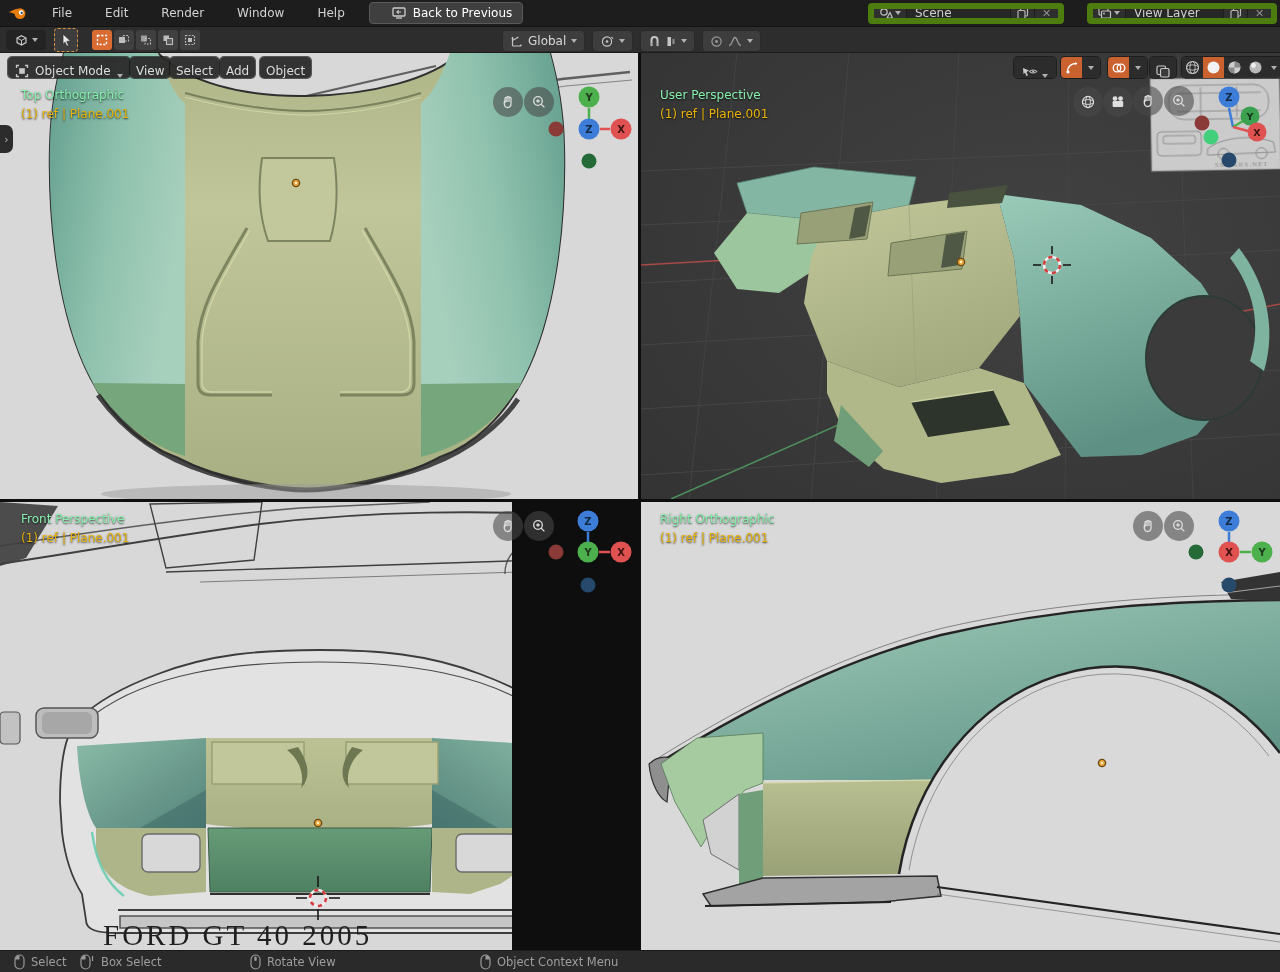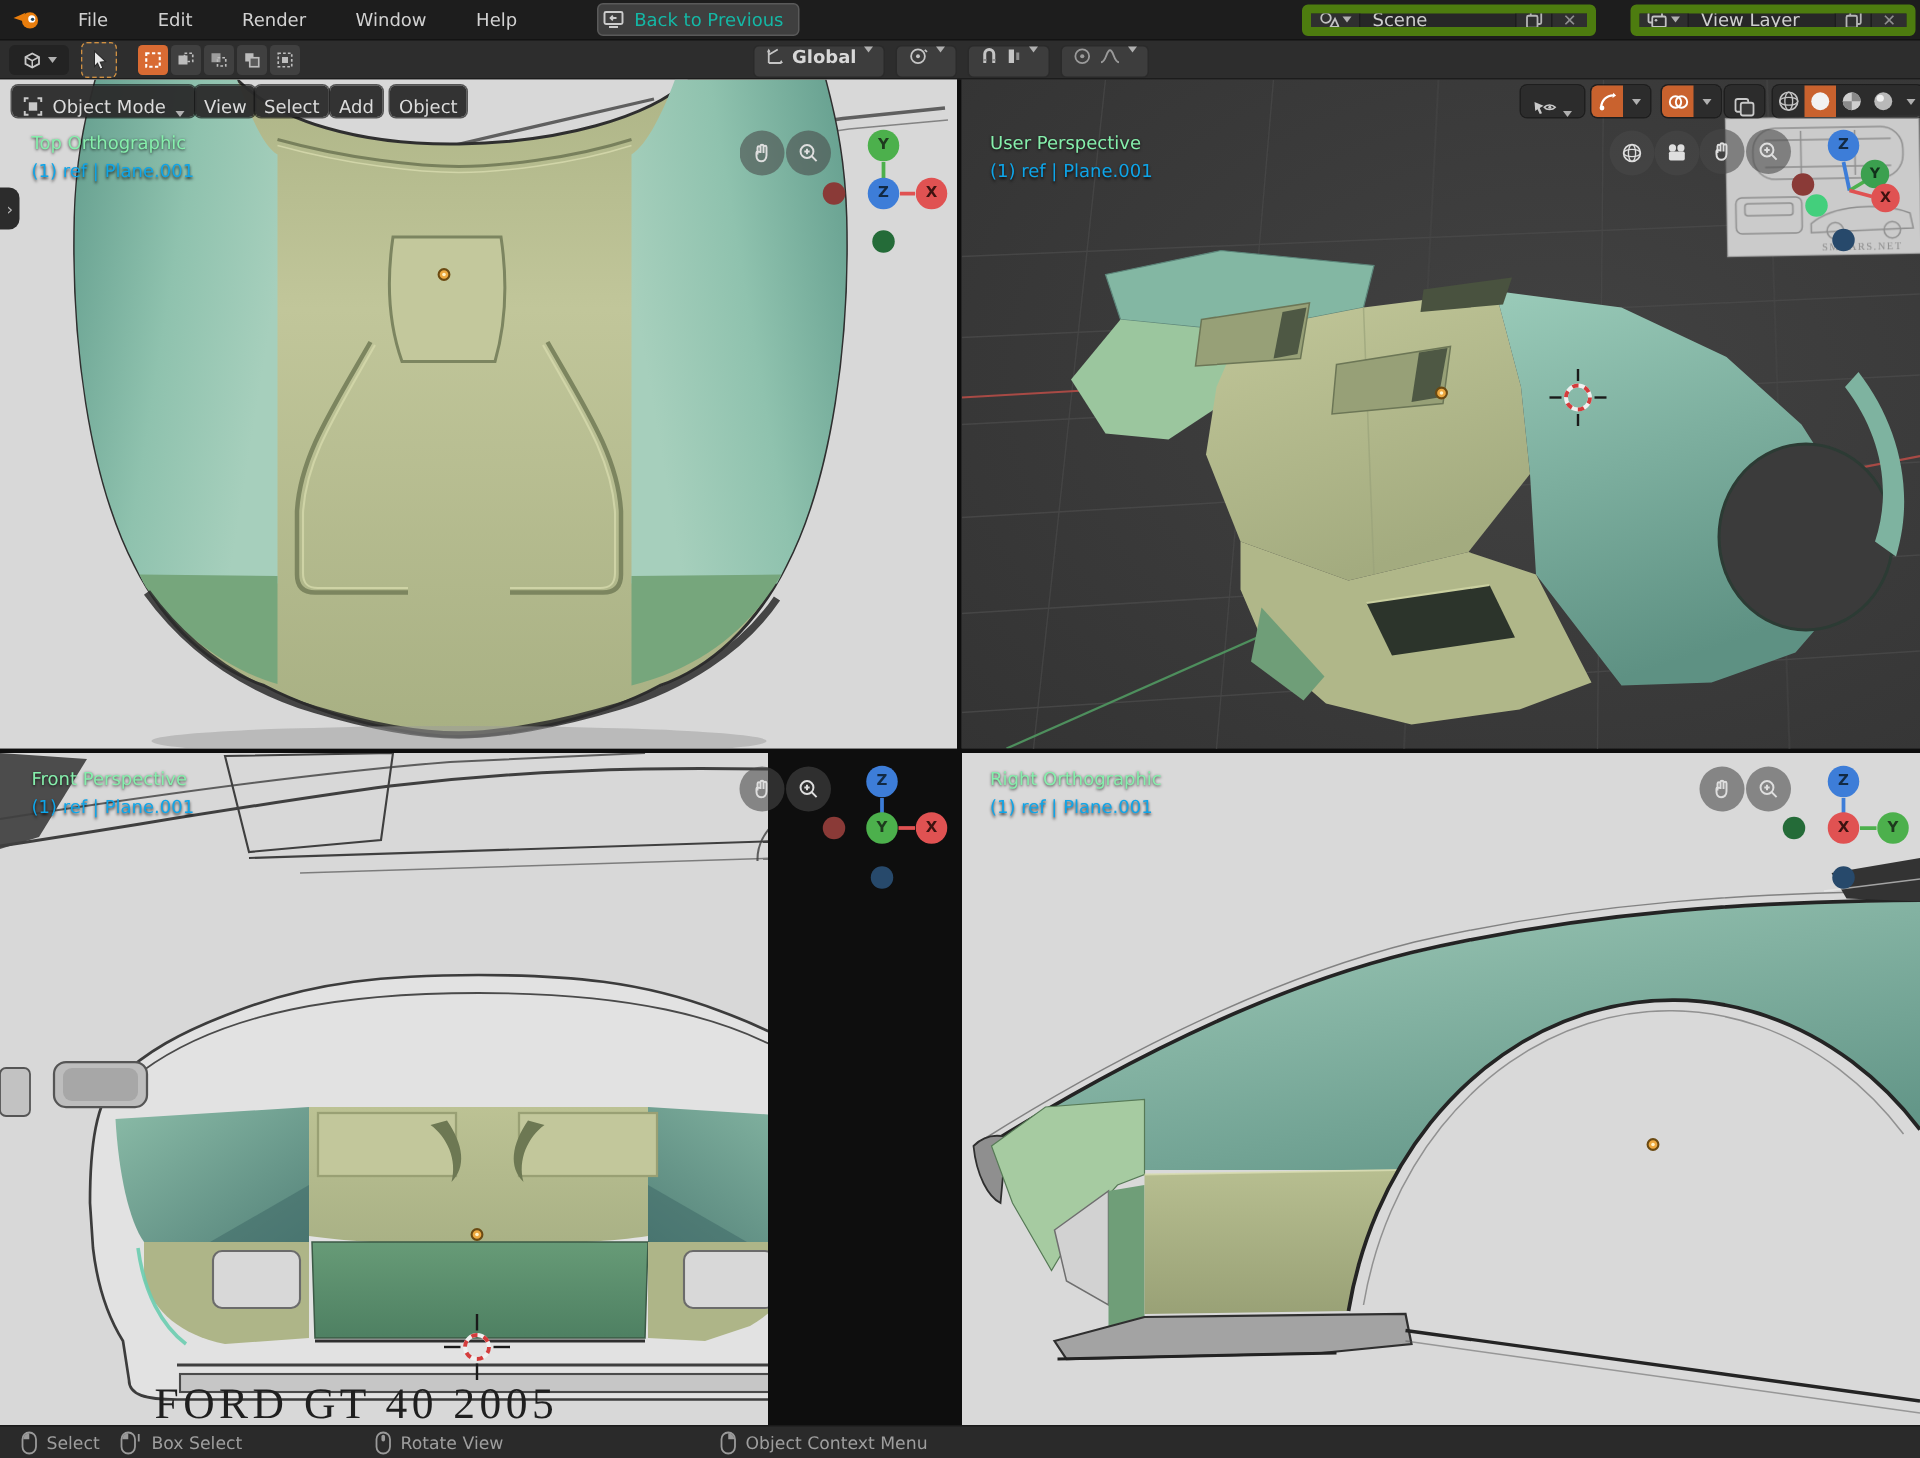--- a/index.html
+++ b/index.html
@@ -3,47 +3,47 @@
 <meta charset="utf-8">
 <style>
   html,body{margin:0;padding:0;background:#000;}
   #app{position:relative;width:1280px;height:972px;background:#0e0e0e;overflow:hidden;
        font-family:"DejaVu Sans","Liberation Sans",sans-serif;font-size:12px;color:#d2d2d2;}
   
   .topbar{position:absolute;left:0;top:0;width:1280px;height:27px;background:#1d1d1d;
           border-bottom:1px solid #131313;box-sizing:border-box;display:flex;align-items:center;gap:15px;}
   .logo{margin-left:8px;display:flex;align-items:center;}
   .menu-item{color:#d2d2d2;padding:0 9px;line-height:26px;}
-  .back-btn{margin-left:29px;height:20px;background:#3f3f3f;border:1px solid #5a5a5a;border-radius:4px;
-            display:flex;align-items:center;gap:6px;padding:0 10px 0 3px;color:#14b8a6;}
+  .back-btn{margin-left:0;height:20px;background:#3f3f3f;border:1px solid #5a5a5a;border-radius:4px;
+            display:flex;align-items:center;gap:6px;padding:0 10px 0 22px;color:#ffffff;}
   .tb-spacer{flex:1;}
   .id-widget{height:21px;display:flex;align-items:stretch;border-radius:4px;overflow:hidden;
              background:#272727;border:6px solid #4d7c0f;box-sizing:border-box;margin-right:8px;}
   .idw-icon{width:32px;background:#2f2f2f;display:flex;align-items:center;justify-content:center;gap:2px;border-right:1px solid #1d1d1d;}
   .idw-label{flex:1;display:flex;align-items:center;padding-left:8px;color:#cfcfcf;min-width:88px;}
   .idw-btn{width:23px;background:#2f2f2f;display:flex;align-items:center;justify-content:center;border-left:1px solid #1d1d1d;color:#b3b3b3;}
   .idw-x{font-size:11px;color:#8f8f8f;}
   
   .toolbar{position:absolute;left:0;top:27px;width:1280px;height:26px;background:#2d2d2d;
            border-bottom:1px solid #1c1c1c;box-sizing:border-box;}
   .ed-type{position:absolute;left:6px;top:3px;width:40px;height:20px;background:#232323;border-radius:4px;
            display:flex;align-items:center;justify-content:center;gap:3px;}
   .active-tool{position:absolute;left:54px;top:1px;width:24px;height:24px;border-radius:4px;background:#3d3d3d;
                border:1.5px dashed #cf9042;box-sizing:border-box;display:flex;align-items:center;justify-content:center;}
   .selmode{position:absolute;left:92px;top:3px;display:flex;gap:2px;}
   .selmode .sm{width:20px;height:20px;border-radius:3px;background:#404040;display:flex;align-items:center;justify-content:center;}
   .selmode .sm.active{background:#d96b33;}
   .pillrow{position:absolute;left:502px;top:3px;display:flex;gap:7px;}
   .tpill{height:20px;background:#3d3d3d;border:1px solid #2a2a2a;border-radius:4px;display:flex;
-         gap:5px;padding:0 7px;color:#d8d8d8;font-weight:bold;}
+         align-items:center;gap:5px;padding:0 7px;color:#d8d8d8;}
   .chev{width:0;height:0;border-left:3.5px solid transparent;border-right:3.5px solid transparent;border-top:4px solid #b0b0b0;}
   
   .quad{position:absolute;overflow:hidden;}
   .vp-label{position:absolute;font-size:12px;color:#86efac;text-shadow:0 1px 2px rgba(0,0,0,.8);pointer-events:none;white-space:nowrap;}
-  .vp-sub{position:absolute;font-size:12px;color:#0ea5e9;text-shadow:0 1px 2px rgba(0,0,0,.8);pointer-events:none;white-space:nowrap;}
+  .vp-sub{position:absolute;font-size:12px;color:#eab308;text-shadow:0 1px 2px rgba(0,0,0,.8);pointer-events:none;white-space:nowrap;}
   .circle-btn{position:absolute;width:30px;height:30px;border-radius:50%;background:rgba(72,72,72,.58);
               display:flex;align-items:center;justify-content:center;}
   .gizmo{position:absolute;}
   .tab-arrow{position:absolute;left:0;top:125px;width:13px;height:28px;background:#2c2c2c;border-radius:0 7px 7px 0;
              color:#b9b9b9;display:flex;align-items:center;justify-content:center;font-size:11px;}
   
   .vph{position:absolute;height:21px;background:rgba(44,44,44,.96);border-radius:4px;box-shadow:0 0 0 1px rgba(16,16,16,.65);
        display:flex;align-items:flex-end;color:#dcdcdc;}
   .vph .lbl{padding:0 6px;}
   .seg{height:21px;display:flex;align-items:center;justify-content:center;}

